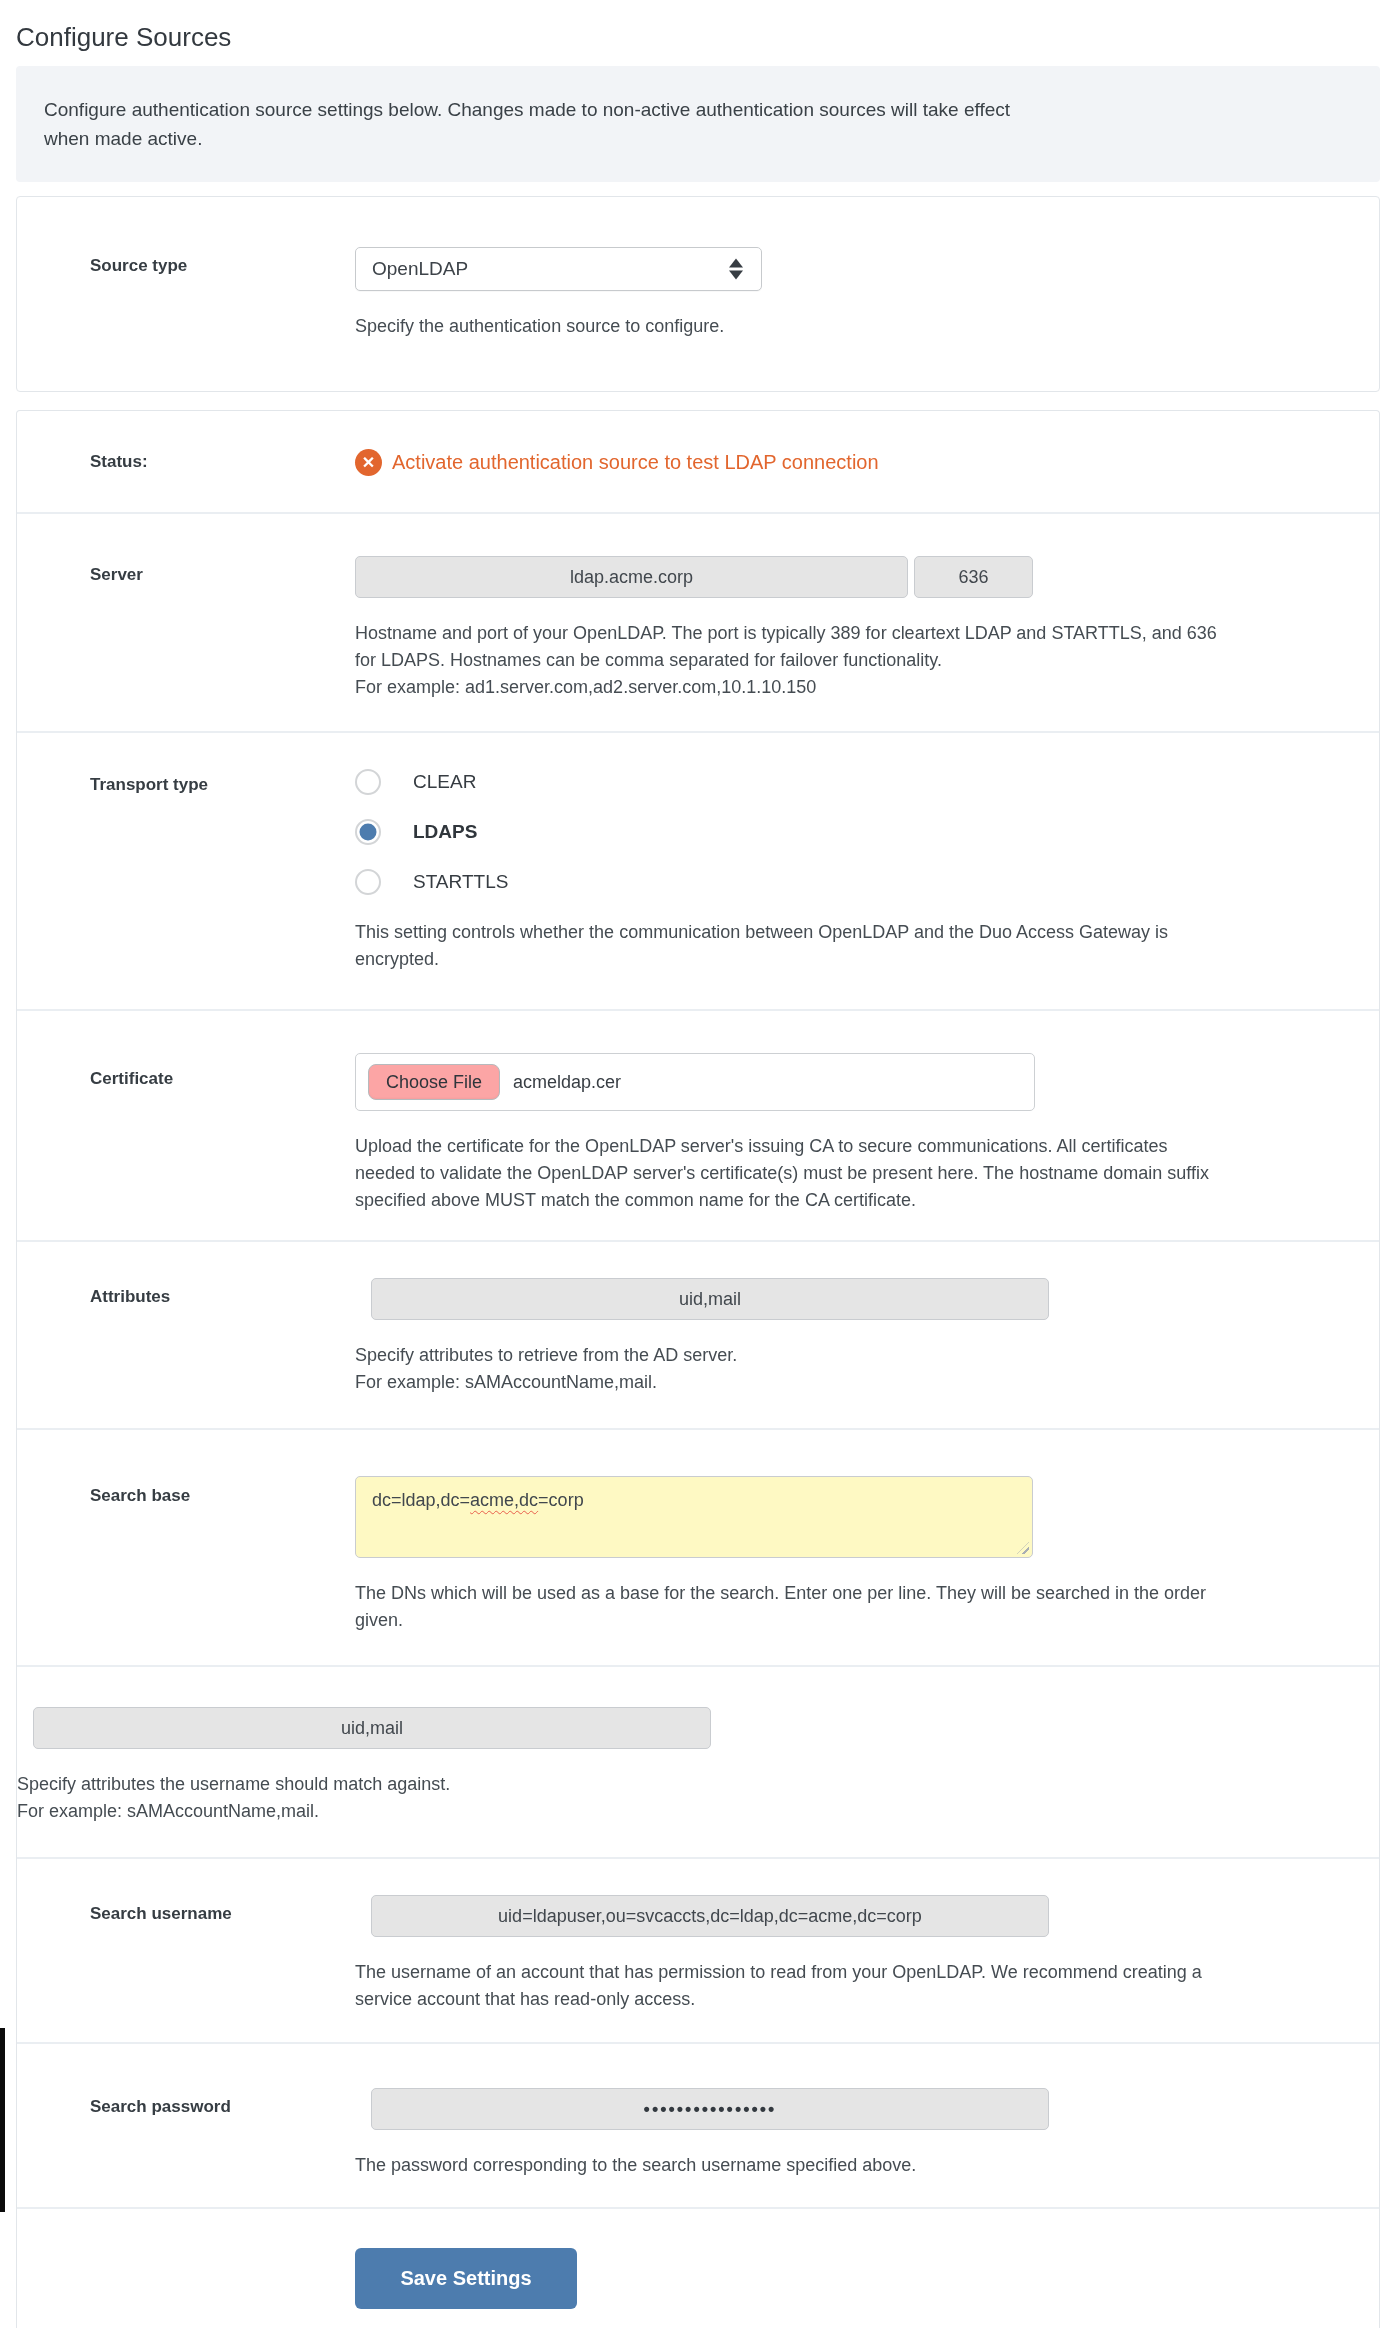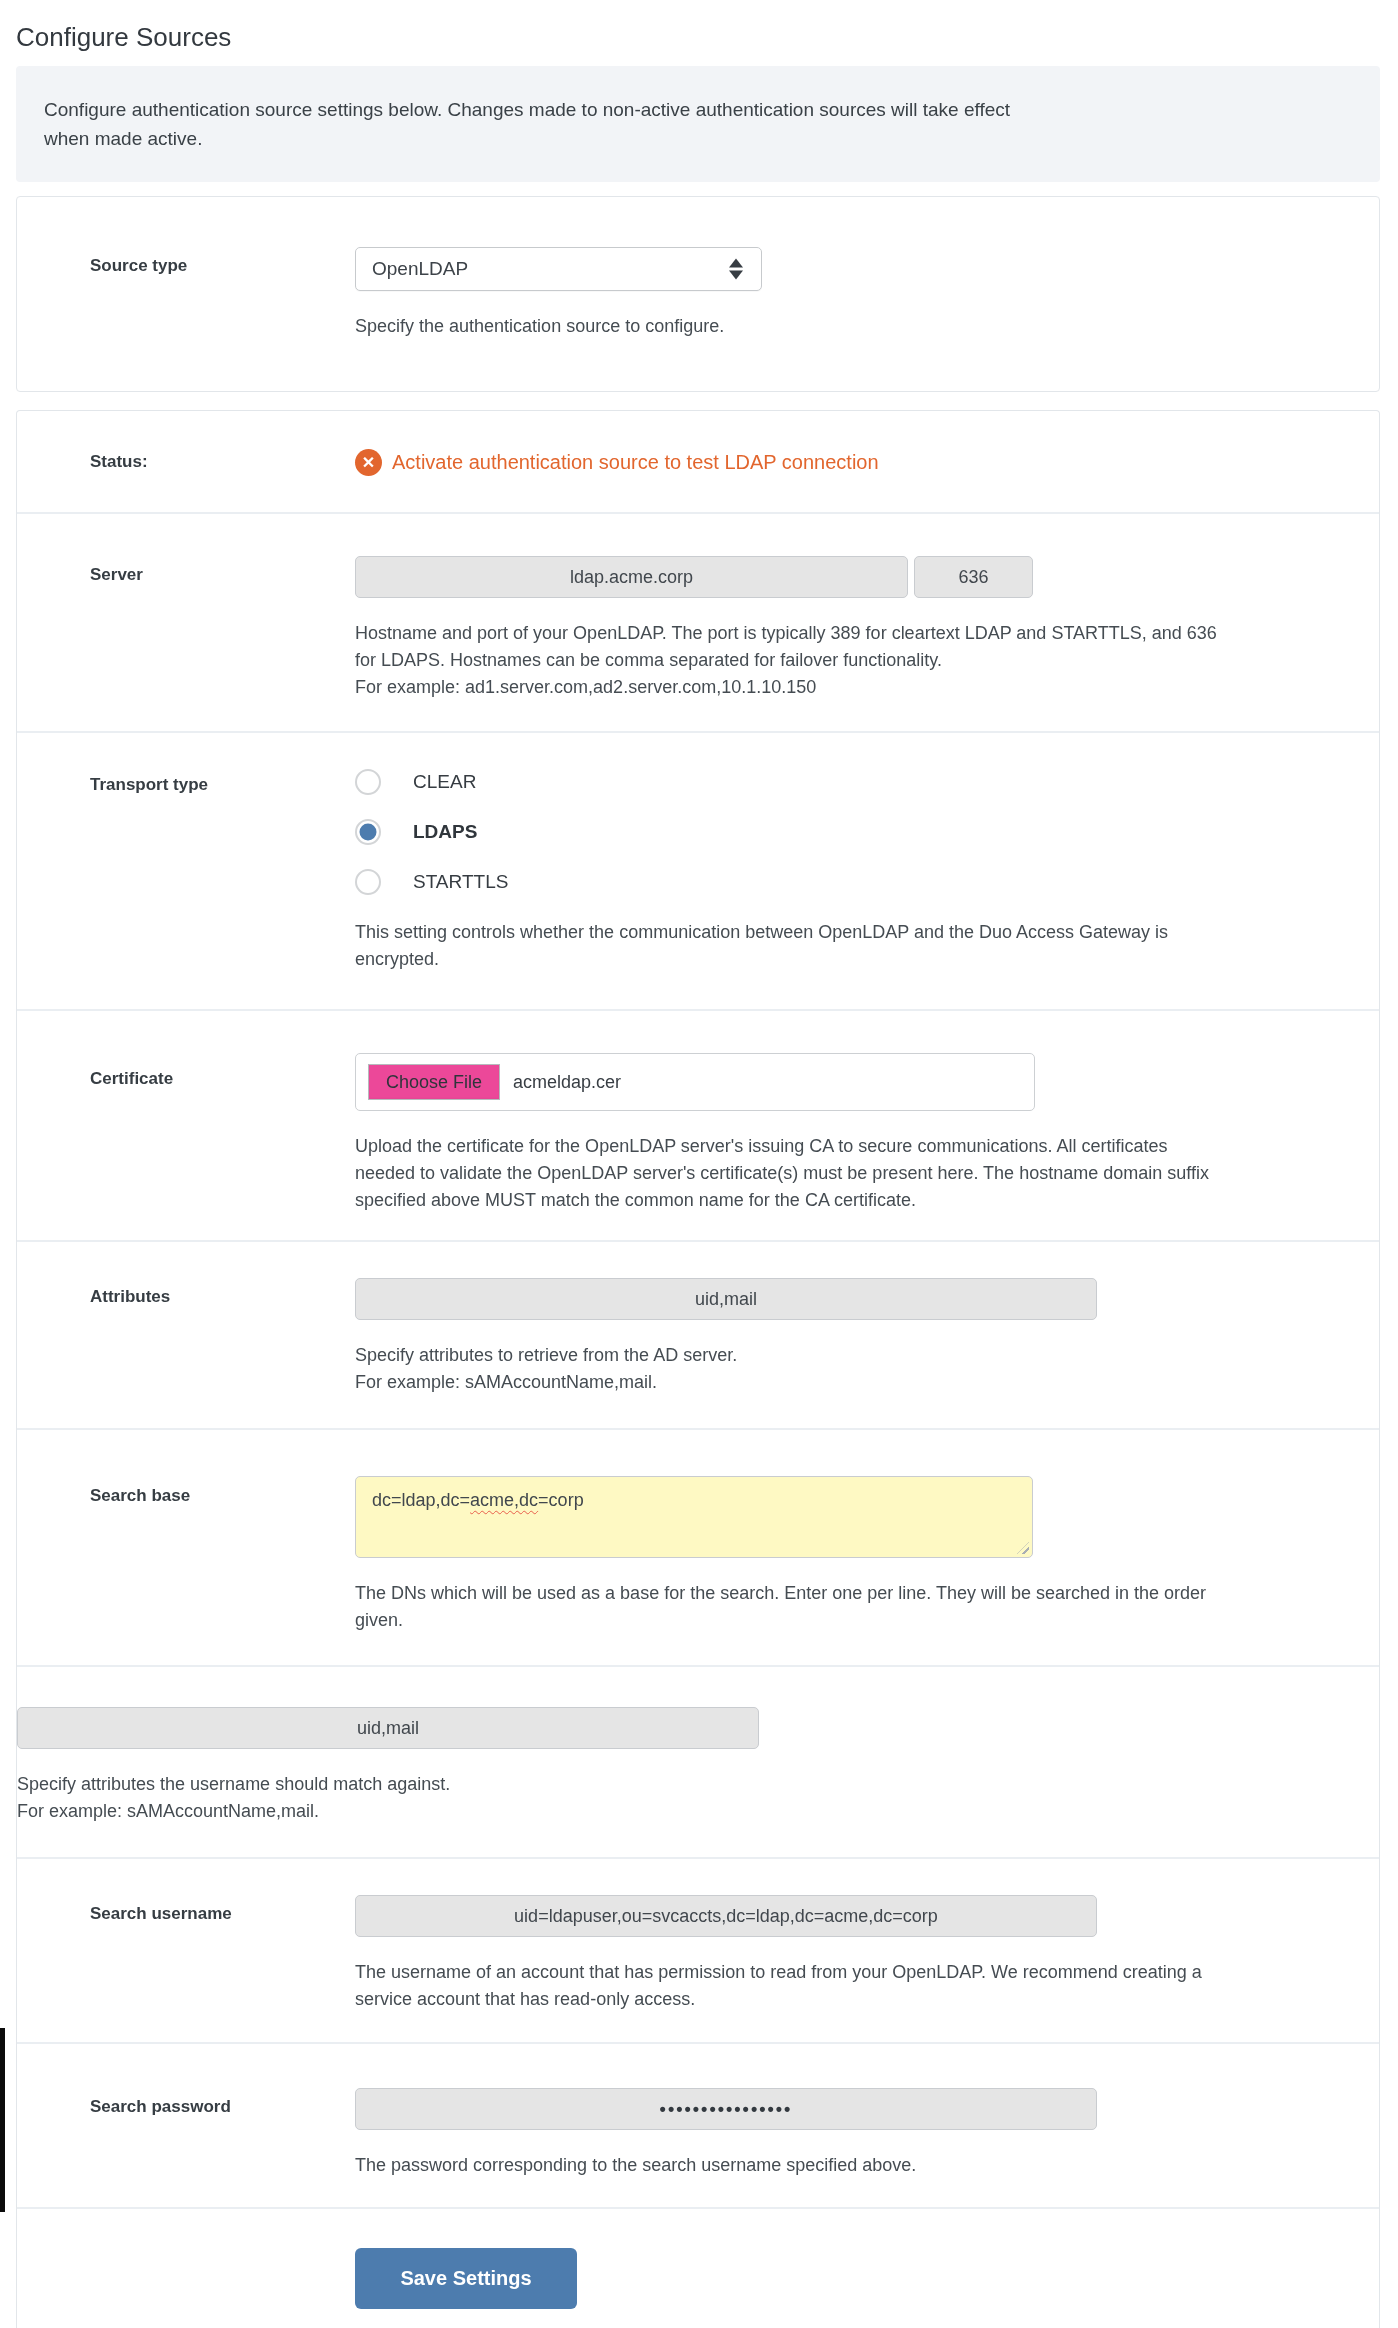--- a/index.html
+++ b/index.html
@@ -80,21 +80,21 @@
   .row-server { padding:42px 0 30px 0; }
   .input-group { display:flex; gap:6px; }
 
   .text-input {
     height:42px; border:1px solid #c9ccd0; border-radius:5px; background:#e5e5e5;
     display:flex; align-items:center; padding:0 16px;
     font-size:18px; color:#41474d;justify-content:center;
   }
   .host-input { width:553px; }
   .port-input { width:119px; }
-  .std-input  { width:742px; }
+  .std-input  { width:678px;margin-left:16px; }
 
   
   .row-transport { padding:36px 0 36px 0; }
   .row-transport .label-cell { padding-top:6px; }
   .radio-option { display:flex; align-items:center; gap:32px; margin-bottom:24px; }
   .radio-option:last-of-type { margin-bottom:0; }
   .radio-circle {
     width:26px; height:26px; border-radius:50%;
     border:2px solid #d3d5d7; background:#fff; position:relative; flex:0 0 auto;
   }
@@ -107,22 +107,22 @@
   .radio-text.selected { font-weight:700; color:#30363c; }
 
   
   .row-certificate { padding:42px 0 26px 0; }
   .row-certificate .label-cell { padding-top:16px; }
   .file-input {
     width:680px; height:58px; border:1px solid #cdd0d3; border-radius:5px;
     display:flex; align-items:center; padding:0 12px; background:#fff;
   }
   .choose-file-btn {
-    height:36px; padding:0 17px; border:1px solid #b6babd; border-radius:0;
-    background:#ec4899; display:flex; align-items:center;
+    height:36px; padding:0 17px; border:1px solid #b6babd; border-radius:8px;
+    background:#fca5a5; display:flex; align-items:center;
     font-size:18px; color:#2f353b;
     box-shadow:inset 0 -1px 2px rgba(0,0,0,0.04);
   }
   .file-name { margin-left:13px; font-size:18px; color:#383e44; }
 
   
   .row-attributes { padding:36px 0 32px 0; }
   .row-searchbase { padding:46px 0 31px 0; }
   .row-searchbase .label-cell { padding-top:10px; }
   .row-searchattrs { padding:40px 0 32px 0; }

